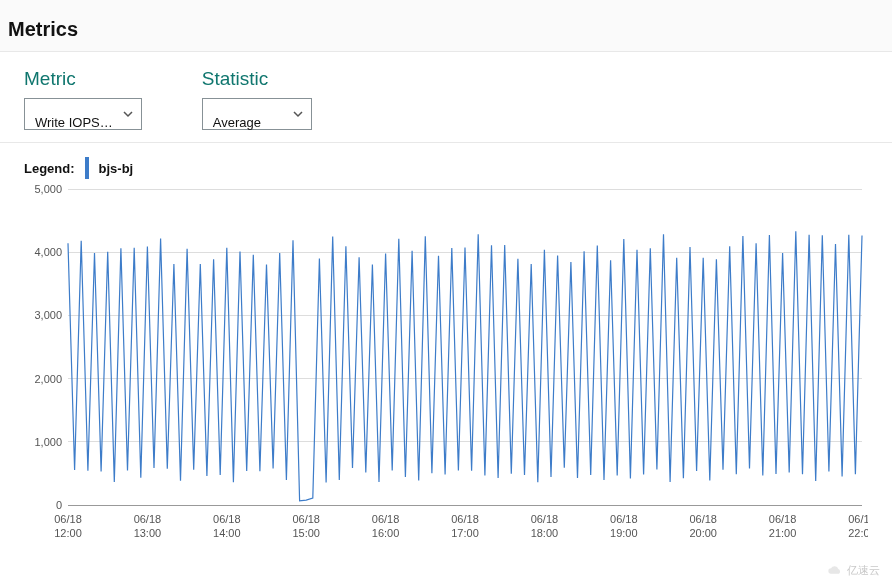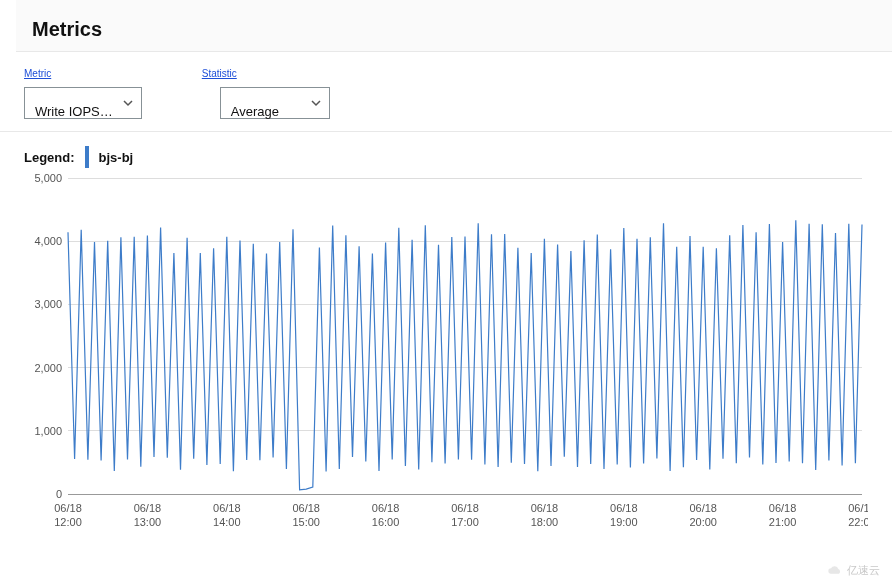--- a/index.html
+++ b/index.html
@@ -9,59 +9,57 @@
     background: #fff;
     color: #111;
   }
   .panel {
     width: 892px;
     height: 584px;
     background: #fff;
     position: relative;
   }
   .title-bar {
-    padding: 18px 24px 10px 16px;
+    padding: 18px 24px 10px 8px;
     font-size: 20px;
     font-weight: 700;
     border-bottom: 1px solid #e8e8e8;
     background: #fafafa;
-    margin-left: 16px;
   }
   .controls {
     display: flex;
     gap: 60px;
     padding: 16px 24px 12px 24px;
     border-bottom: 1px solid #e8e8e8;
   }
   .control-col {
     display: flex;
     flex-direction: column;
     gap: 8px;
   }
   .control-label {
-    font-size: 10px;
-    color: #1d4ed8;
-    text-decoration: underline;
+    font-size: 19px;
+    color: #0f766e;
   }
   .select {
     position: relative;
     display: inline-flex;
     align-items: center;
     justify-content: space-between;
     border: 1px solid #879196;
     background: #fff;
     height: 32px;
     padding: 16px 28px 0 10px;
     font-size: 13px;
     color: #111;
     min-width: 110px;
     cursor: pointer;
   }
   .select.sm  { min-width: 115px; }
-  .select.md  { min-width: 110px; margin-left: 18px; }
+  .select.md  { min-width: 110px; }
   .select.lg  { min-width: 115px; }
   .select.xs  { min-width: 115px; }
   .caret {
     position: absolute;
     right: 8px;
     top: 50%;
     transform: translateY(-50%);
     pointer-events: none;
   }
   .caret svg { display: block; }

